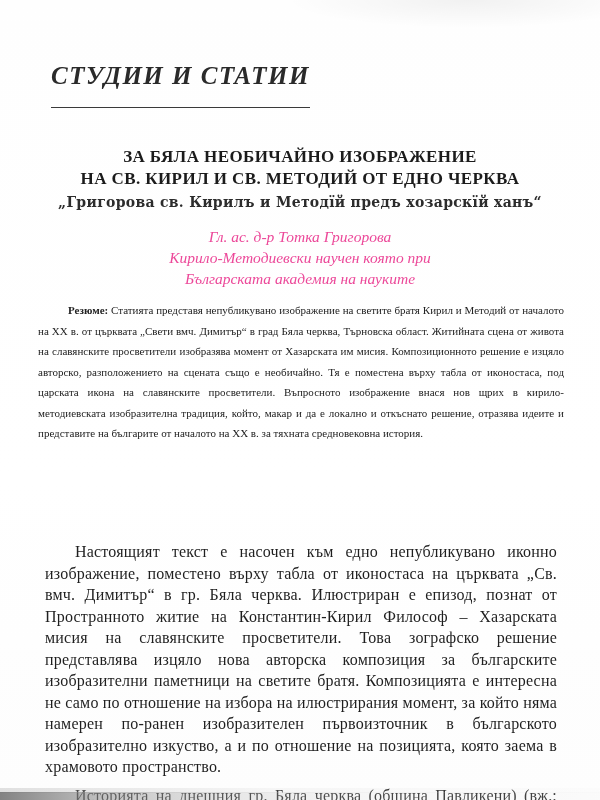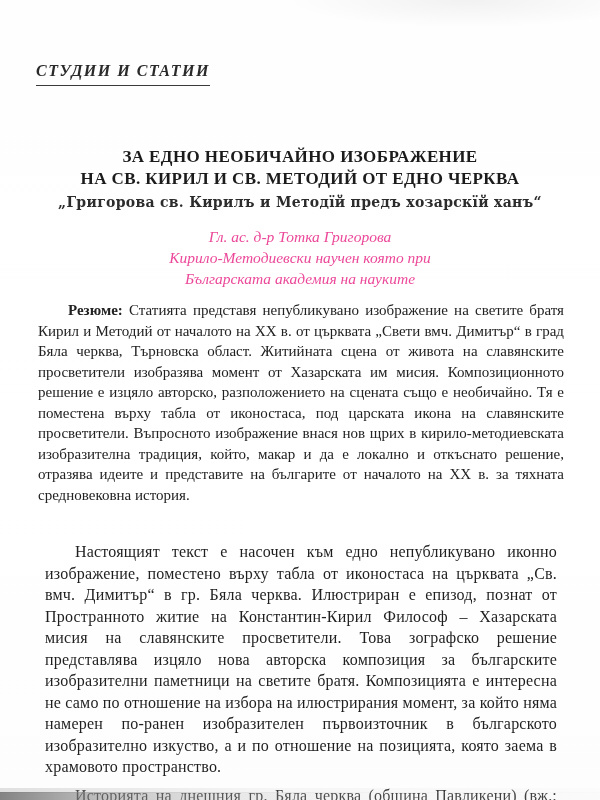--- a/index.html
+++ b/index.html
@@ -44,28 +44,28 @@
     height: 5px;
     background: linear-gradient(to right,
       rgba(170,170,170,0.35),
       rgba(210,210,210,0.18) 45%,
       rgba(230,230,230,0.08) 100%);
   }
 
   .section-header {
     position: absolute;
     top: 62px;
-    left: 36px;
-    font-size: 16px;
+    left: 51px;
+    font-size: 25px;
     font-style: italic;
     font-weight: bold;
     letter-spacing: 1.5px;
     color: #2a2a2a;
     border-bottom: 1.5px solid #3a3a3a;
-    padding-bottom: 5px;
+    padding-bottom: 17px;
   }
 
   .title-block {
     position: absolute;
     top: 146px;
     left: 38px;
     width: 524px;
     text-align: center;
   }
   .title-line {
@@ -97,21 +97,21 @@
   }
 
   .abstract-block {
     position: absolute;
     top: 300px;
     left: 38px;
     width: 526px;
   }
   .abstract-block p {
     margin: 0;
-    font-size: 15px;
+    font-size: 11px;
     line-height: 20.5px;
     text-align: justify;
     text-indent: 30px;
     color: #222222;
   }
   .abstract-block p.keywords {
     margin-top: 9px;
   }
   .b {
     font-weight: bold;
@@ -134,21 +134,21 @@
   }
 </style>
 </head>
 <body>
 
 <div class="page"></div>
 
 <div class="section-header">СТУДИИ И СТАТИИ</div>
 
 <div class="title-block">
-  <div class="title-line">ЗА ЕДНО НЕОБИЧАЙНО ИЗОБРАЖЕНИЕ</div>
+  <div class="title-line">ЗА БЯЛА НЕОБИЧАЙНО ИЗОБРАЖЕНИЕ</div>
   <div class="title-line">НА СВ. КИРИЛ И СВ. МЕТОДИЙ ОТ ЕДНО ЧЕРКВА</div>
   <div class="subtitle">„Григорова св. Кирилъ и Методїй предъ хозарскїй ханъ“</div>
 </div>
 
 <div class="authors">
   <div>Гл. ас. д-р Тотка Григорова</div>
   <div>Кирило-Методиевски научен която при</div>
   <div>Българската академия на науките</div>
 </div>
 

